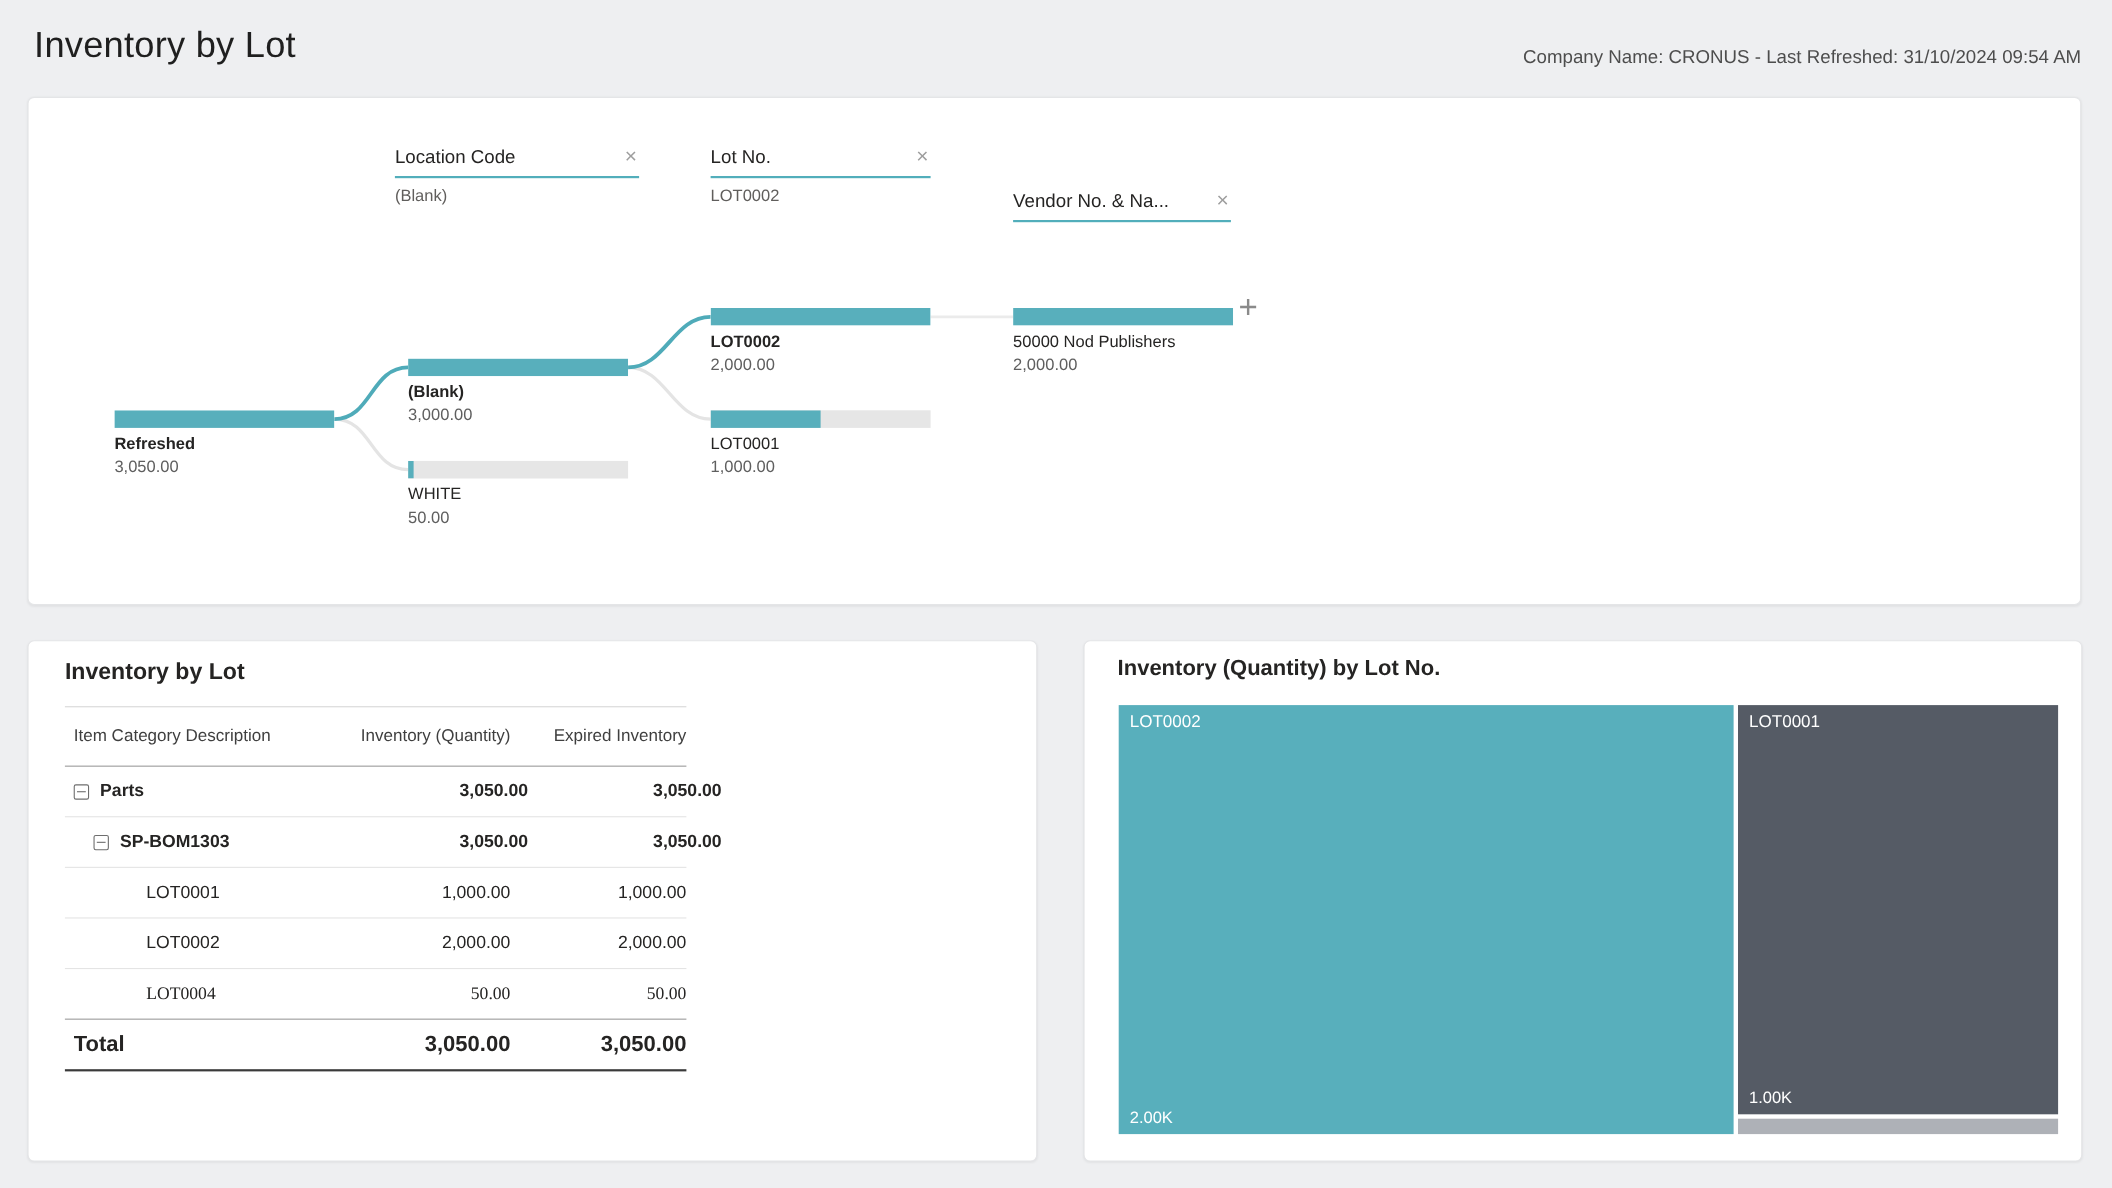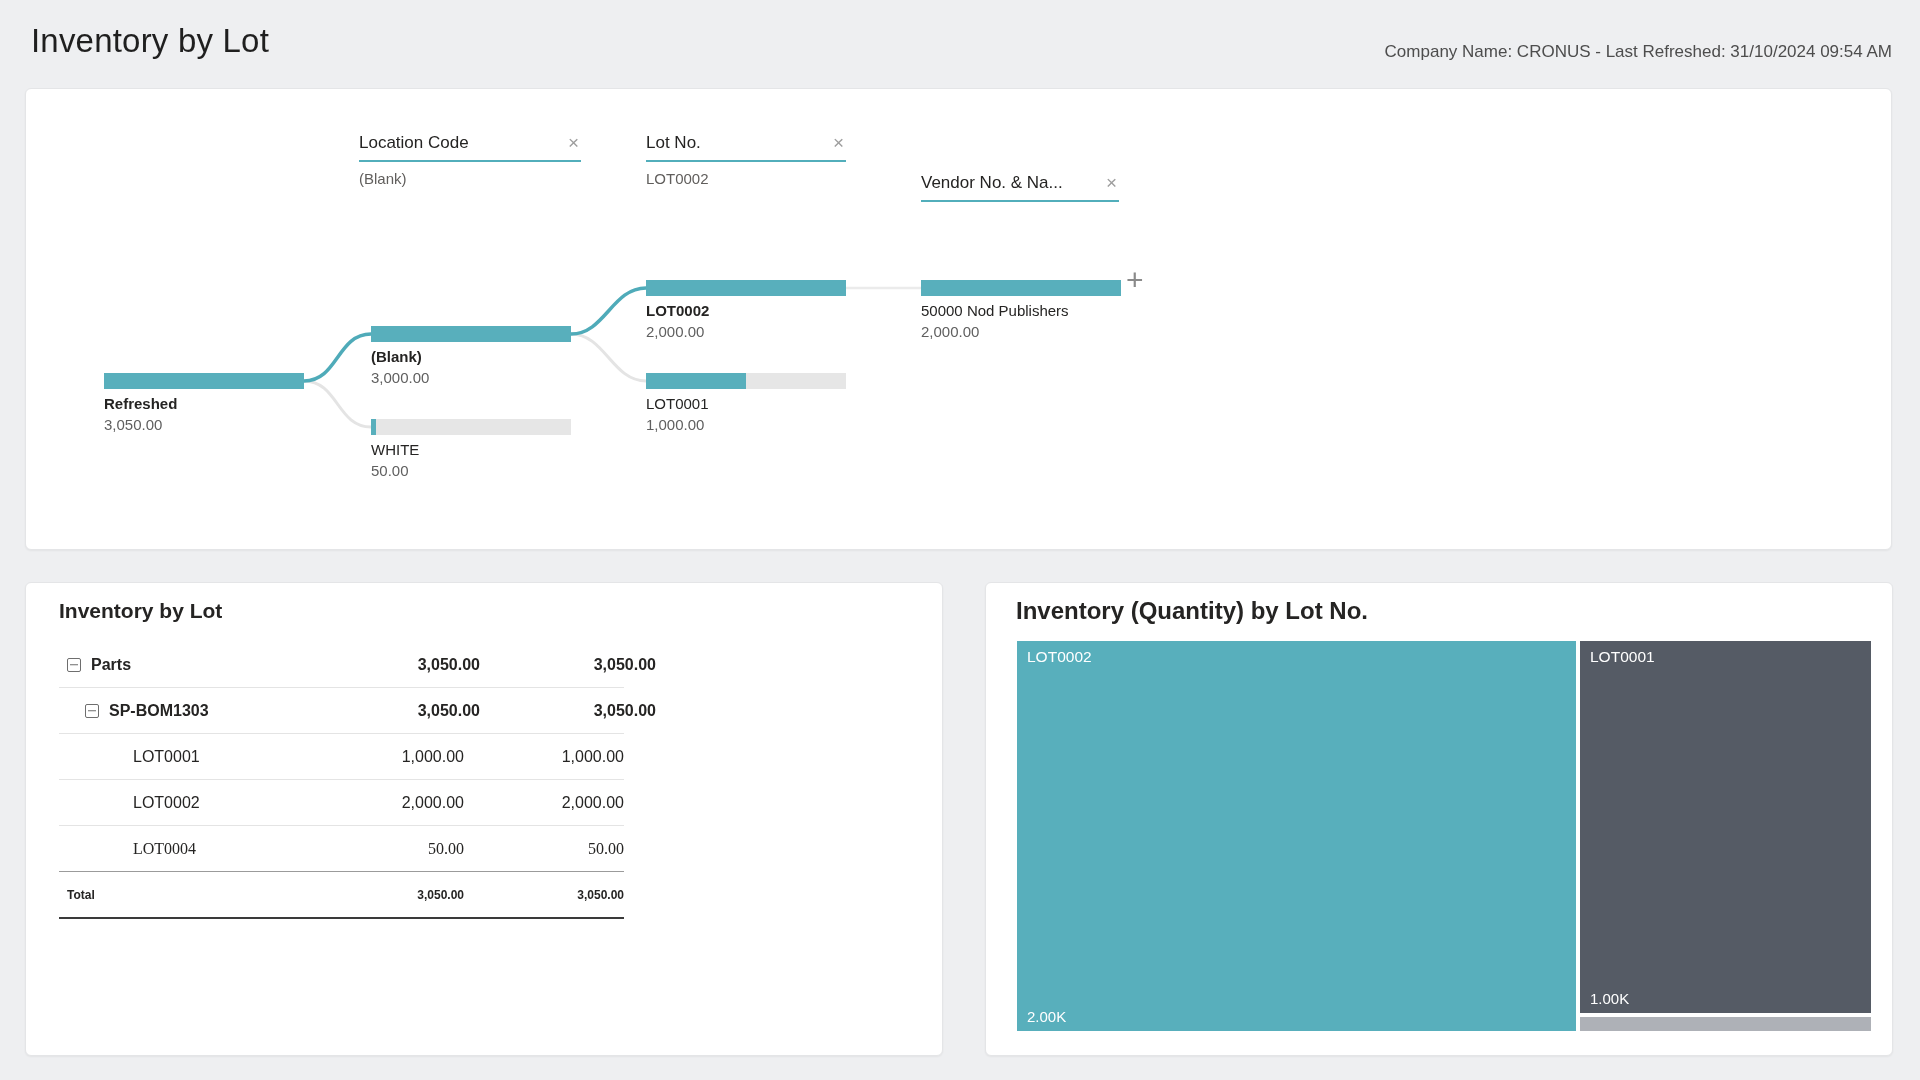--- a/index.html
+++ b/index.html
@@ -71,37 +71,37 @@
   .tbl { position:absolute; left:33px; top:16px; width:565px; }
   .tbl-title { font-size:21px; font-weight:700; color:#252423; margin-bottom:19px; }
   .t-row { display:flex; align-items:center; }
   .t-head { height:55px; border-top:1px solid #D8D8D8; border-bottom:1px solid #9B9B9B; }
   .t-head .c1, .t-head .c2, .t-head .c3 { font-size:15.5px; color:#3F3F3F; cursor:pointer; }
   .c1 { flex:0 0 245px; display:flex; align-items:center; }
   .c2 { flex:0 0 160px; text-align:right; }
   .c3 { flex:0 0 160px; text-align:right; }
   .t-data { height:46px; border-bottom:1px solid #E4E4E4; font-size:16px; cursor:pointer; }
   .t-data.last { border-bottom:1px solid #9B9B9B;font-family:Liberation Serif, serif; }
-  .t-total { height:47px; border-bottom:2px solid #3A3A3A; font-size:12px; font-weight:700; }
+  .t-total { height:47px; border-bottom:2px solid #3A3A3A; font-size:20px; font-weight:700; }
   .bold-row { font-weight:700;gap:16px; }
   .ind0 { padding-left:8px; }
   .ind1 { padding-left:26px; }
   .ind2 { padding-left:74px; }
   .collapse-icon {
     display:inline-block; width:14px; height:14px; margin-right:10px; flex:0 0 14px;
     border:1.5px solid #6E6E6E; border-radius:2px; position:relative; cursor:pointer;
     background:#fff;
   }
   .collapse-icon::after {
     content:""; position:absolute; left:2px; right:2px; top:50%; height:1.5px;
     background:#6E6E6E; transform:translateY(-50%);
   }
 
   
-  .tm-title { position:absolute; left:30px; top:14px; font-size:24px; font-weight:700; color:#252423; }
+  .tm-title { position:absolute; left:30px; top:14px; font-size:20px; font-weight:700; color:#252423; }
   .tm-area { position:absolute; left:31px; top:58px; width:854px; height:390px; }
   .tm-tile { position:absolute; cursor:pointer; }
   .tile-lot2 { left:0;     top:0;     width:559px; height:390px; background:#58AFBC; }
   .tile-lot1 { left:563px; top:0;     width:291px; height:372px; background:#555B65; }
   .tile-sm   { left:563px; top:376px; width:291px; height:14px;  background:#AEB1B7; }
   .tm-label {
     position:absolute; left:10px; top:7px; color:#FFFFFF; font-size:15.5px; white-space:nowrap;
   }
   .tm-value {
     position:absolute; left:10px; bottom:6px; color:#FFFFFF; font-size:15px; white-space:nowrap;margin-top:14px;
@@ -188,20 +188,25 @@
     <div class="node-value">2,000.00</div>
   </div>
 
   <div class="plus-icon">+</div>
 </div>
 
 <div class="card" id="table-card">
   <div class="tbl">
     <div class="tbl-title">Inventory by Lot</div>
 
+    <div class="t-row t-head">
+      <div class="c1 ind0">Item Category Description</div>
+      <div class="c2">Inventory (Quantity)</div>
+      <div class="c3">Expired Inventory</div>
+    </div>
 
     <div class="t-row t-data bold-row">
       <div class="c1 ind0">
           <span class="collapse-icon"></span>
           <span>Parts</span>
         </div>
       <div class="c2">3,050.00</div>
       <div class="c3">3,050.00</div>
     </div>
 

